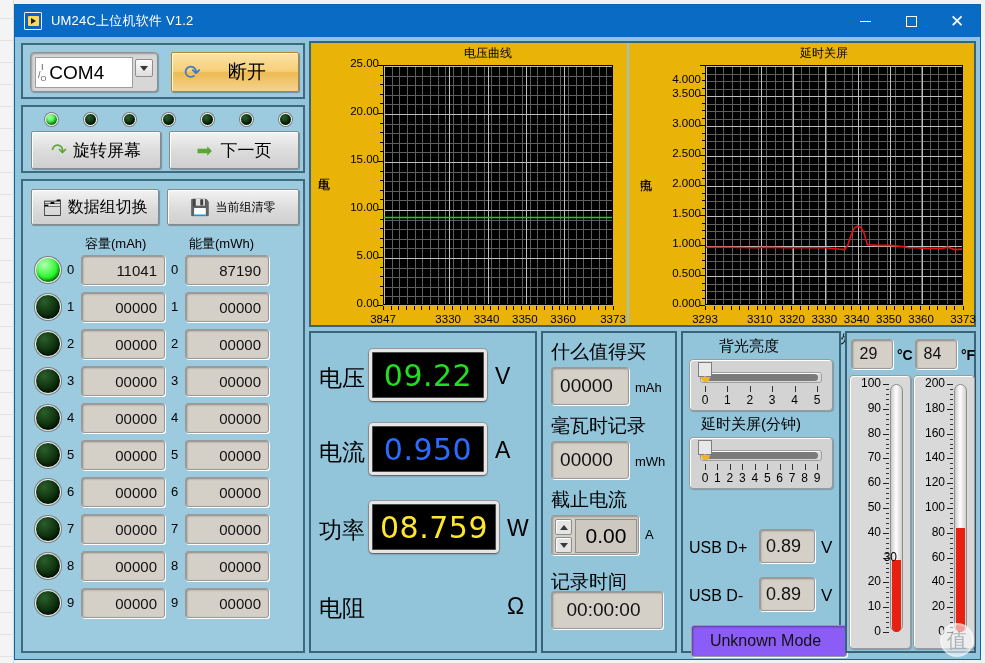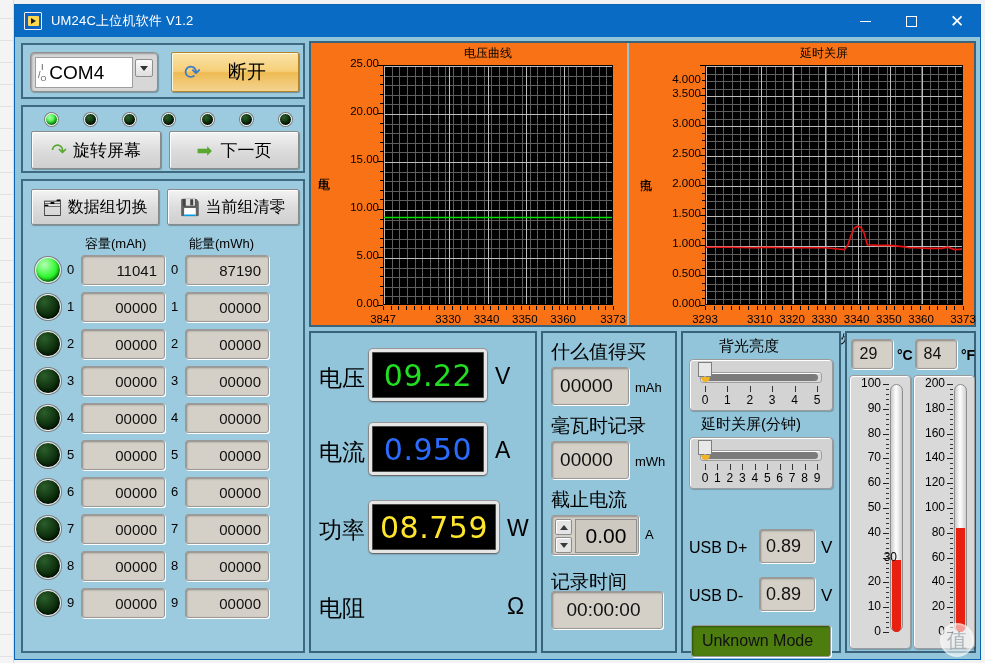--- a/index.html
+++ b/index.html
@@ -64,21 +64,21 @@
     border-radius:3px; display:flex; align-items:center; justify-content:flex-end;
     padding-right:7px; font-size:15px; color:#111;
   }
 
   .led { border-radius:50%; border:1px solid #f4f4f4;
          box-shadow: 0 0 0 1px #7d7d7d, inset -1px -2px 3px rgba(0,0,0,.55); }
 
   .lbl { position:absolute; font-size:13px; color:#000; white-space:nowrap; }
 
   
-  .chartwrap { position:absolute; background:#f97316; }
+  .chartwrap { position:absolute; background:#eab308; }
   .plot { position:absolute; background:#000; border:1px solid #000; overflow:hidden; }
   .grid-v, .grid-h { position:absolute; background:#6f6f6f; }
   .gmaj { background:#bdbdbd; }
   .tick { position:absolute; background:#000; }
   .axnum { position:absolute; font-size:11.5px; color:#000; white-space:nowrap; }
   .chart-title { position:absolute; font-size:12px; color:#000; white-space:nowrap; }
   .yaxis-label { position:absolute; font-size:12px; color:#000; writing-mode:vertical-rl; }
 
   
   .lcdbox { position:absolute; background:#000;
@@ -220,21 +220,21 @@
         </div>
       </div>
 
       <div class="lbox" style="left:6px; top:142px; width:284px; height:474px;">
         <div class="btn3d" style="position:absolute; left:8px; top:8px; width:128px; height:36px;">
           <span style="font-size:16px; margin-right:5px;">🗂</span>
           <span style="font-size:16px;">数据组切换</span>
         </div>
         <div class="btn3d" style="position:absolute; left:144px; top:8px; width:132px; height:36px;">
           <span style="font-size:16px; margin-right:5px; color:#3f6e9c;">💾</span>
-          <span style="font-size:16px;">当前组清零</span>
+          <span style="font-size:12px;">当前组清零</span>
         </div>
 
         <div class="lbl" style="left:62px; top:54px; font-size:13px;">容量(mAh)</div>
         <div class="lbl" style="left:166px; top:54px; font-size:13px;">能量(mWh)</div>
 
         <div id="groupRows" style="position:absolute; left:0; top:72px; width:284px;">
             <div style="position:absolute;left:0;top:0px;width:284px;height:34px;">
               <div class="led" style="position:absolute;left:12px;top:4px;width:26px;height:26px;background:radial-gradient(circle at 35% 28%, #b6ffb6, #2bf72b 55%, #0aa80a)"></div>
               <div class="lbl" style="left:44px;top:9px;font-size:13px;">0</div>
               <div class="numfield" style="position:absolute;left:58px;top:2px;width:84px;height:30px;">11041</div>
@@ -735,21 +735,21 @@
         </div>
 
         <div class="lbl" style="left:6px; top:206px; font-size:16px;">USB D+</div>
         <div class="numfield" style="position:absolute; left:76px; top:196px; width:56px; height:34px; justify-content:center; font-size:18px;">0.89</div>
         <div class="lbl" style="left:138px; top:205px; font-size:17px;">V</div>
 
         <div class="lbl" style="left:6px; top:254px; font-size:16px;">USB D-</div>
         <div class="numfield" style="position:absolute; left:76px; top:244px; width:56px; height:34px; justify-content:center; font-size:18px;">0.89</div>
         <div class="lbl" style="left:138px; top:253px; font-size:17px;">V</div>
 
-        <div class="numfield" style="position:absolute; left:8px; top:292px; width:140px; height:32px; justify-content:center; font-size:16px; background:#4d7c0f;">Unknown Mode</div>
+        <div class="numfield" style="position:absolute; left:8px; top:292px; width:156px; height:32px; justify-content:center; font-size:16px; background:#8b5cf6;">Unknown Mode</div>
       </div>
 
       <div class="panel" style="left:830px; top:294px; width:131px; height:322px;">
         <div class="numfield" style="position:absolute; left:4px; top:6px; width:42px; height:30px; justify-content:center; font-size:16px;">29</div>
         <div class="lbl" style="left:50px; top:14px; font-size:14px; font-weight:bold;">°C</div>
         <div class="numfield" style="position:absolute; left:68px; top:6px; width:42px; height:30px; justify-content:center; font-size:16px;">84</div>
         <div class="lbl" style="left:114px; top:14px; font-size:14px; font-weight:bold;">°F</div>
 
         <div class="thermo-case" style="left:2px; top:42px; width:62px; height:274px;">
           <div id="thermoC" style="position:absolute; left:0; top:0; width:62px; height:274px;">

